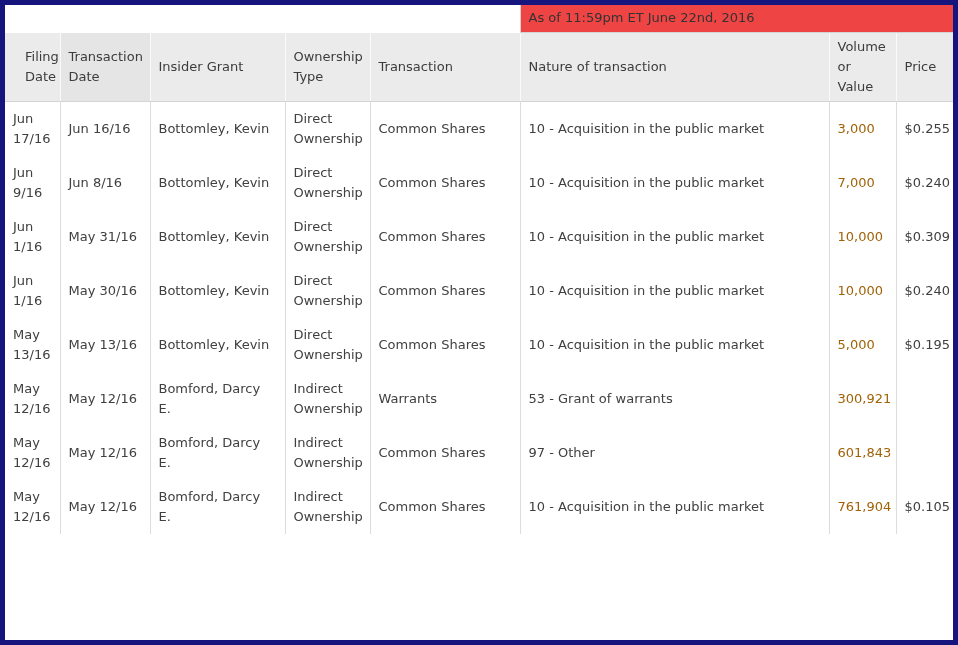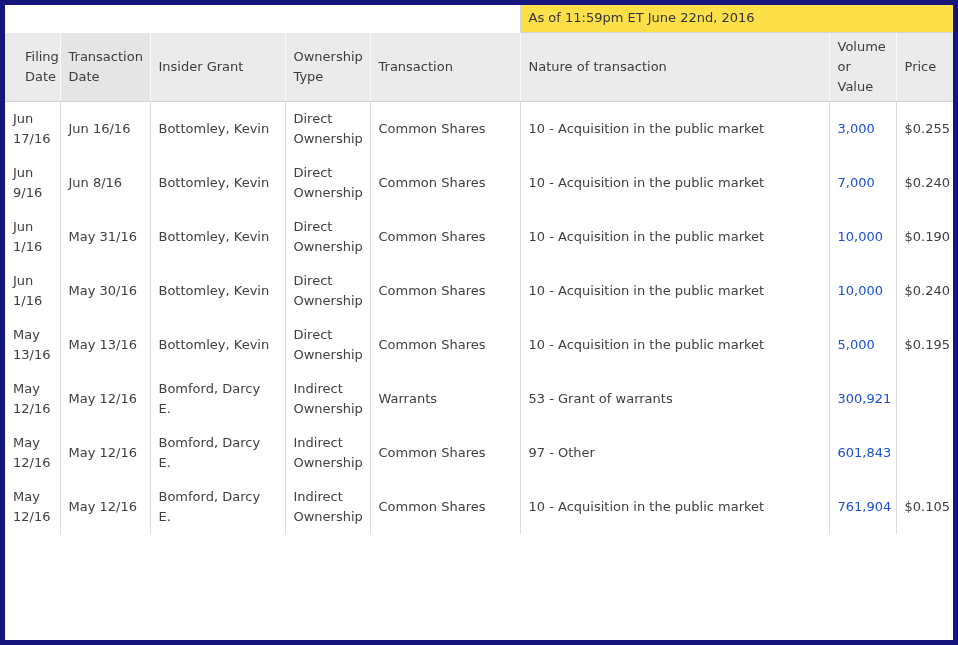--- a/index.html
+++ b/index.html
@@ -34,42 +34,42 @@
     text-align: left;
     vertical-align: middle;
     padding: 4px 8px;
     overflow: hidden;
     line-height: 1.55;
   }
   
   tr.asof-row td { height: 25px; padding-top: 1px; padding-bottom: 1px; }
   td.asof-spacer { background: #ffffff; border: none; }
   td.asof-cell {
-    background: #fde047;
+    background: #ef4444;
     border: 1px solid #d4d4d4;
     border-top: none;
     color: #333333;
   }
   
   tr.header-row th {
     background: #ebebeb;
     height: 57px;
     border-left: 1px solid #fafafa;
     border-bottom: 1px solid #d4d4d4;
     color: #3c3c3c;
   }
   tr.header-row th:first-child { border-left: none; padding-left: 20px; }
   tr.header-row th.highlight { background: #e5e5e5; }
   
   tbody td {
     border-left: 1px solid #dcdcdc;
     height: 46px; 
   }
   tbody td:first-child { border-left: none; }
-  tbody td.cell-volume { color: #1d4ed8; }
+  tbody td.cell-volume { color: #a16207; }
 </style>
 </head>
 <body>
 
 <div class="frame">
   <table class="insider-table">
     <colgroup>
       <col class="c-filing">
         <col class="c-trans">
         <col class="c-insider">
@@ -117,21 +117,21 @@
           <td class="cell-price">$0.240</td>
         </tr>
         <tr>
           <td class="cell-filing-date">Jun 1/16</td>
           <td class="cell-transaction-date">May 31/16</td>
           <td class="cell-insider-name">Bottomley, Kevin</td>
           <td class="cell-ownership-type">Direct Ownership</td>
           <td class="cell-securities">Common Shares</td>
           <td class="cell-nature">10 - Acquisition in the public market</td>
           <td class="cell-volume">10,000</td>
-          <td class="cell-price">$0.190</td>
+          <td class="cell-price">$0.309</td>
         </tr>
         <tr>
           <td class="cell-filing-date">Jun 1/16</td>
           <td class="cell-transaction-date">May 30/16</td>
           <td class="cell-insider-name">Bottomley, Kevin</td>
           <td class="cell-ownership-type">Direct Ownership</td>
           <td class="cell-securities">Common Shares</td>
           <td class="cell-nature">10 - Acquisition in the public market</td>
           <td class="cell-volume">10,000</td>
           <td class="cell-price">$0.240</td>

